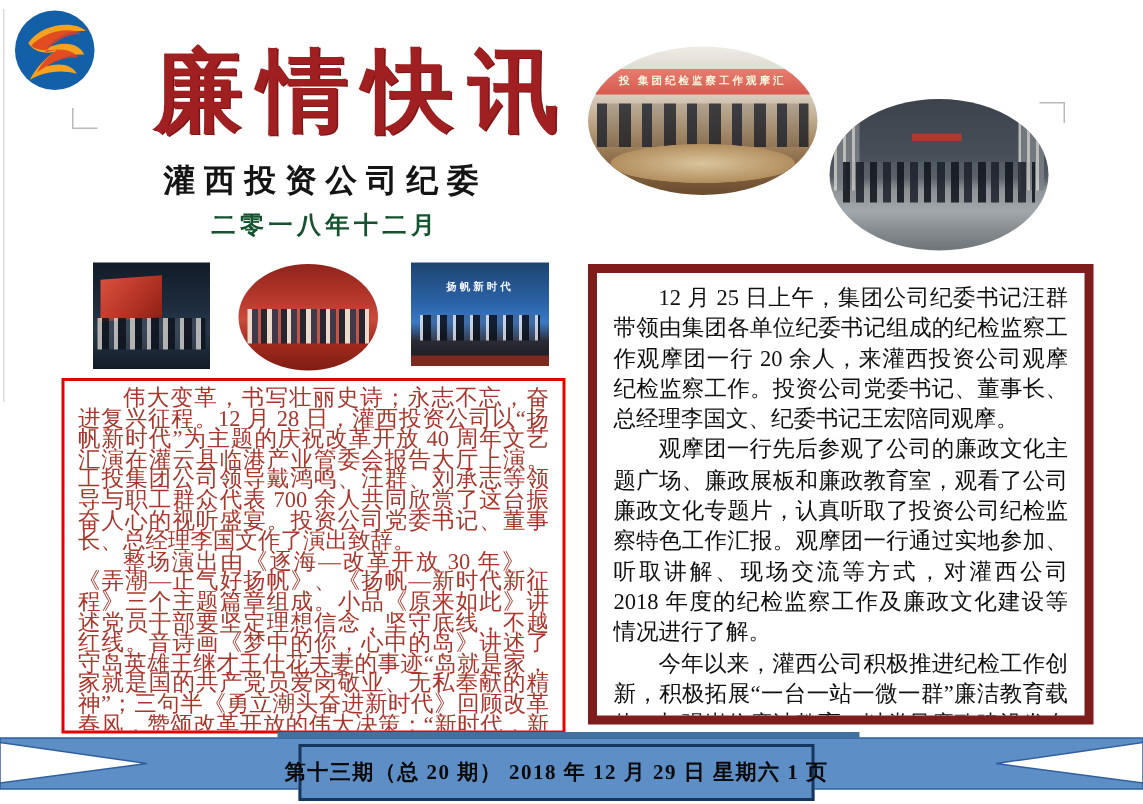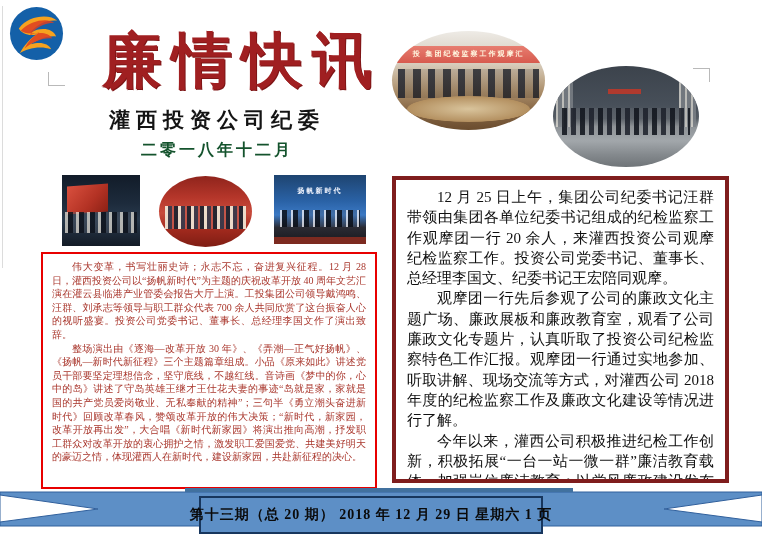--- a/index.html
+++ b/index.html
@@ -62,22 +62,22 @@
   .ph-stage3 .screen-text{position:absolute;left:0;top:16%;width:100%;text-align:center;
      color:#f3f6ff;font-size:7px;letter-spacing:2px;font-weight:bold;}
   .ph-stage3 .people{position:absolute;left:6%;top:50%;width:88%;height:26%;opacity:.9;
      background:repeating-linear-gradient(90deg,rgba(240,240,245,.85) 0 2px,rgba(12,16,24,.95) 2px 7px,rgba(70,90,120,.4) 7px 11px);}
   .ph-stage3 .carpet{position:absolute;left:0;bottom:0;width:100%;height:10%;background:#7c2a20;}
 
   
   .article{position:absolute;text-align:justify;overflow:hidden;box-sizing:border-box;}
   .article p{margin:0;text-indent:2em;}
   .article-left{left:41px;top:252px;width:336px;height:237px;border:2px solid #e80000;
-     padding:6px 9px;color:#a9362c;font-size:10px;line-height:13.6px;}
-  .article-right{left:392px;top:176px;width:337px;height:307px;border:4px solid #7f1d1d;
+     padding:6px 9px;color:#a9362c;font-size:15px;line-height:13.6px;}
+  .article-right{left:392px;top:176px;width:337px;height:307px;border:6px solid #7f1d1d;
      padding:7px 11px;color:#101010;font-size:15px;line-height:20.3px;}
 
   
   .ribbon-svg{position:absolute;left:0;top:488px;}
   .footer-box{position:absolute;left:199px;top:496px;width:344px;height:38px;
      background:#5d8fc6;border:2px solid #17365d;box-sizing:border-box;
      display:flex;align-items:center;justify-content:center;
      font-weight:bold;font-size:14px;color:#0a0a0a;letter-spacing:1px;white-space:nowrap;}
 </style>
 </head>

